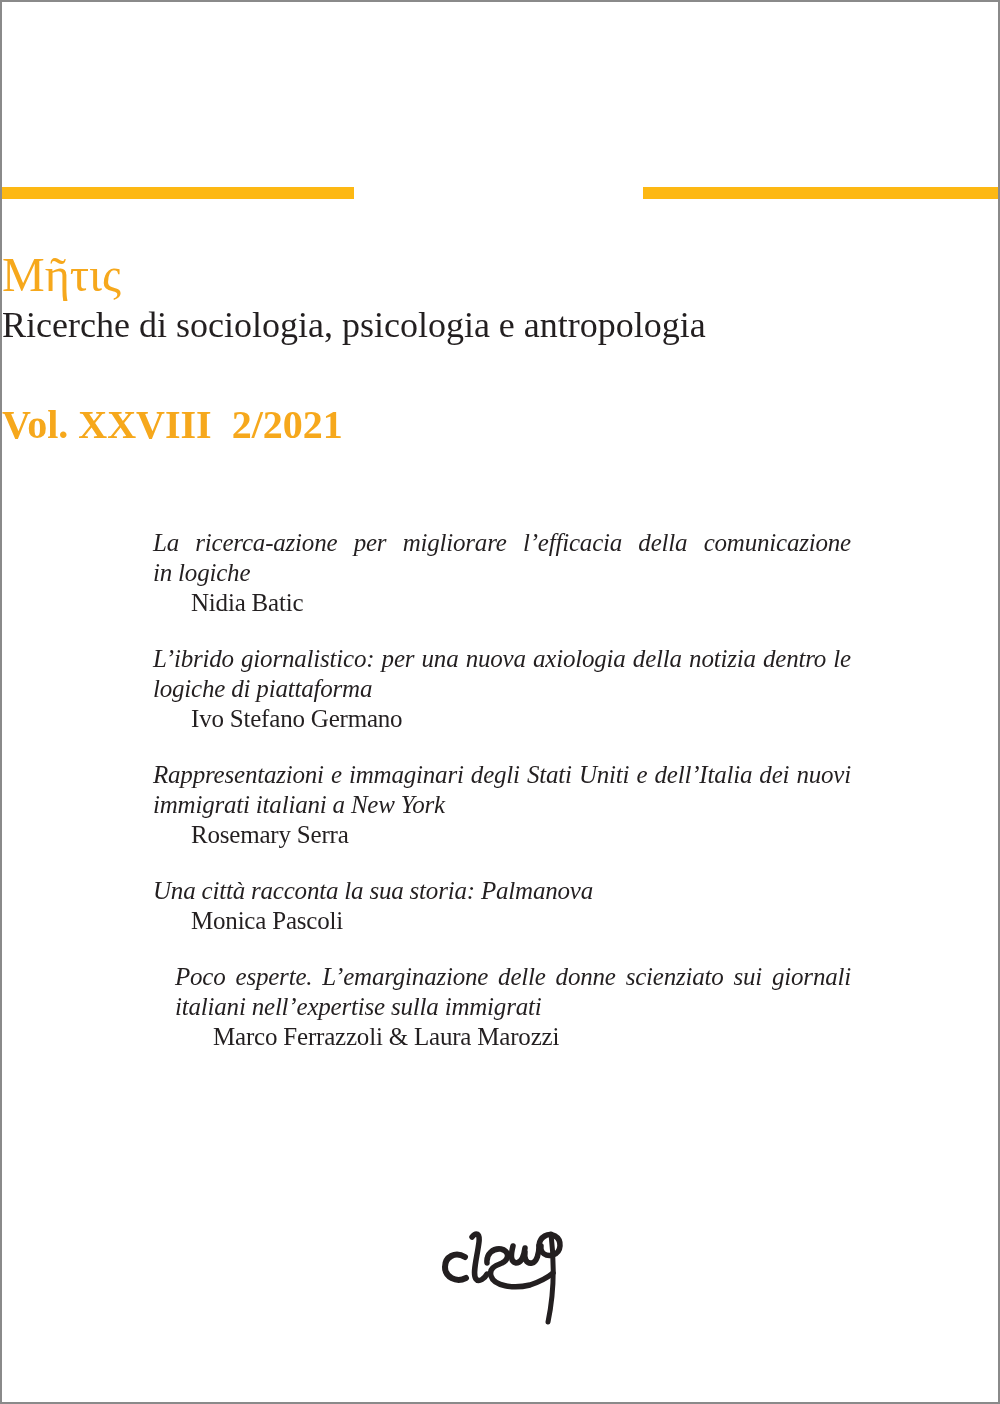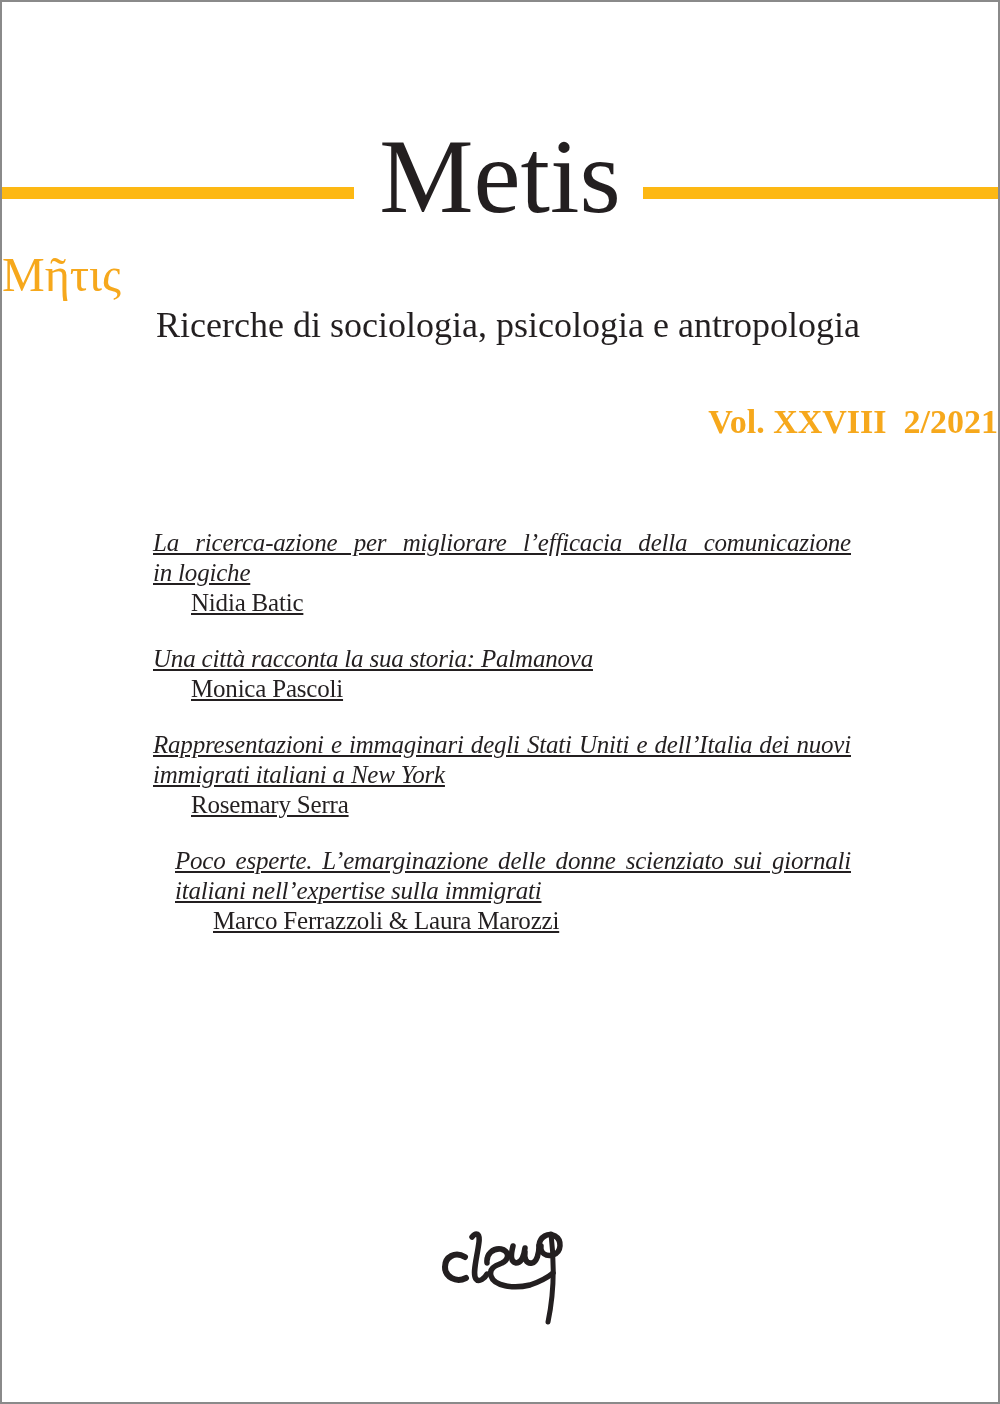--- a/index.html
+++ b/index.html
@@ -21,75 +21,79 @@
     text-align:center;font-size:106px;line-height:1;font-weight:400;
     letter-spacing:0px;margin:0;
   }
   .greek{
     position:absolute;top:249px;left:0;right:0;
     font-size:48px;line-height:1;
     color:var(--gold-text,#F6A71C);
   }
   .subtitle{
     position:absolute;top:301px;left:0;right:0;
-    text-align:center;font-size:36px;line-height:44px;padding-left:16px;
+    text-align:left;font-size:36px;line-height:44px;
   }
   .vol{
     position:absolute;top:403px;left:0;right:0;
-    text-align:right;font-size:34px;line-height:1;font-weight:700;
+    text-align:left;font-size:40px;line-height:1;font-weight:700;
     color:var(--gold-text,#F6A71C);
     white-space:pre;
   }
   .toc{
     position:absolute;top:526px;left:151px;width:698px;
-    font-size:25px;line-height:30px;letter-spacing:-0.2px;text-decoration:underline;
+    font-size:25px;line-height:30px;letter-spacing:-0.2px;
   }
   .entry{margin:0 0 26px 0;}
   .entry:last-child{margin-bottom:0;margin-left:22px;}
   .tl{font-style:italic;white-space:nowrap;}
   .tl.just{text-align:justify;text-align-last:justify;}
   .author{padding-left:38px;}
   .logo{position:absolute;left:432px;top:1222px;width:140px;height:110px;}
   .logo path{fill:none;stroke:var(--ink,#231f20);stroke-linecap:round;stroke-linejoin:round;}
 </style>
 </head>
 <body>
 
 <div class="page">
 
   <div class="rule rule-left"></div>
-  <h1 class="title">Metis</h1>
   <div class="rule rule-right"></div>
 
   <div class="greek">Μῆτις</div>
 
   <div class="subtitle">
     <div>Ricerche di sociologia, psicologia e antropologia</div>
   </div>
 
   <div class="vol">Vol. XXVIII  2/2021</div>
 
   <div class="toc">
 
     <div class="entry">
       <div class="tl just">La ricerca-azione per migliorare l’efficacia della comunicazione</div>
       <div class="tl">in logiche</div>
       <div class="author">Nidia Batic</div>
     </div>
 
-
     <div class="entry">
-      <div class="tl">Una città racconta la sua storia: Palmanova</div>
-      <div class="author">Monica Pascoli</div>
+      <div class="tl just">L’ibrido giornalistico: per una nuova axiologia della notizia dentro le</div>
+      <div class="tl">logiche di piattaforma</div>
+      <div class="author">Ivo Stefano Germano</div>
     </div>
 
     <div class="entry">
       <div class="tl just">Rappresentazioni e immaginari degli Stati Uniti e dell’Italia dei nuovi</div>
       <div class="tl">immigrati italiani a New York</div>
       <div class="author">Rosemary Serra</div>
+    </div>
+
+    <div class="entry">
+      <div class="tl">Una città racconta la sua storia: Palmanova</div>
+      <div class="author">Monica Pascoli</div>
     </div>
 
     <div class="entry">
       <div class="tl just">Poco esperte. L’emarginazione delle donne scienziato sui giornali</div>
       <div class="tl">italiani nell’expertise sulla immigrati</div>
       <div class="author">Marco Ferrazzoli &amp; Laura Marozzi</div>
     </div>
 
   </div>
 

